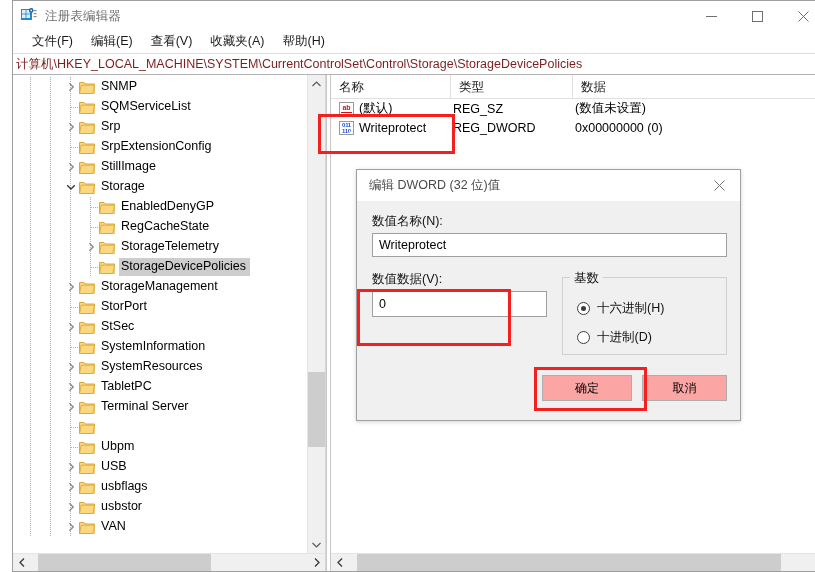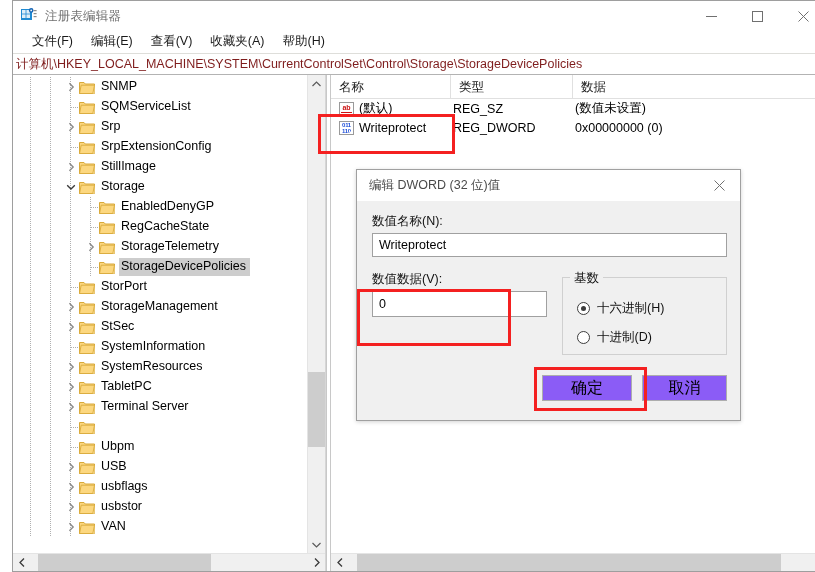--- a/index.html
+++ b/index.html
@@ -434,27 +434,27 @@
     content: "";
     position: absolute;
     left: 3px; top: 3px;
     width: 5px; height: 5px;
     border-radius: 50%;
     background: #3d3d3d;
   }
   .radio-row span { font-size: 12.5px; color: #111; }
   .btn {
     position: absolute;
-    background: #8b5cf6;
+    background: #fca5a5;
     border: 1px solid #adadad;
     box-sizing: border-box;
     display: flex;
     align-items: center;
     justify-content: center;
-    font-size: 16px;
+    font-size: 12px;
     color: #000;
     cursor: default;
   }
 
   
   .redbox {
     position: absolute;
     border: 3px solid #f42020;
     box-sizing: border-box;
     pointer-events: none;
@@ -675,46 +675,46 @@
                   <path d="M0.5 2.5 L5 2.5 L6.3 4 L15.5 4 L15.5 13.5 L0.5 13.5 Z" fill="#fcd77f" stroke="#d8a93a" stroke-width="1"></path>
                   <path d="M2.2 5.2 L15.5 5.2 L15.5 13.5 L2.2 13.5 Z" fill="#fde7af" stroke="none"></path>
                   <path d="M0.5 13.5 L2.2 5.2 L15.5 5.2 L13.8 13.5 Z" fill="#fcd77f" stroke="#d8a93a" stroke-width="0.9"></path>
                 </svg></div>
               <span class="label">StorageDevicePolicies</span>
             </div>
             <div class="tree-row">
               <div class="guide" style="left: 17px;"></div>
               <div class="guide" style="left: 37px;"></div>
               <div class="guide" style="left: 57px;"></div>
+              <div style="width: 50px; flex: 0 0 auto;"></div>
+              <div class="twisty">
+                <svg width="10" height="10" viewBox="0 0 10 10">
+                  <polyline points="3.4,1.2 7.2,5 3.4,8.8" fill="none" stroke="#8a8a8a" stroke-width="1.35"></polyline>
+                </svg>
+              </div>
+              <div class="folder"><svg width="16" height="14" viewBox="0 0 16 14">
+                  <path d="M0.5 2.5 L5 2.5 L6.3 4 L15.5 4 L15.5 13.5 L0.5 13.5 Z" fill="#fcd77f" stroke="#d8a93a" stroke-width="1"></path>
+                  <path d="M2.2 5.2 L15.5 5.2 L15.5 13.5 L2.2 13.5 Z" fill="#fde7af" stroke="none"></path>
+                  <path d="M0.5 13.5 L2.2 5.2 L15.5 5.2 L13.8 13.5 Z" fill="#fcd77f" stroke="#d8a93a" stroke-width="0.9"></path>
+                </svg></div>
+              <span class="label">StorageManagement</span>
+            </div>
+            <div class="tree-row">
+              <div class="guide" style="left: 17px;"></div>
+              <div class="guide" style="left: 37px;"></div>
+              <div class="guide" style="left: 57px;"></div>
               <div class="elbow" style="left: 58px;"></div>
               <div style="width: 50px; flex: 0 0 auto;"></div>
               <div class="twisty"></div>
               <div class="folder"><svg width="16" height="14" viewBox="0 0 16 14">
                   <path d="M0.5 2.5 L5 2.5 L6.3 4 L15.5 4 L15.5 13.5 L0.5 13.5 Z" fill="#fcd77f" stroke="#d8a93a" stroke-width="1"></path>
                   <path d="M2.2 5.2 L15.5 5.2 L15.5 13.5 L2.2 13.5 Z" fill="#fde7af" stroke="none"></path>
                   <path d="M0.5 13.5 L2.2 5.2 L15.5 5.2 L13.8 13.5 Z" fill="#fcd77f" stroke="#d8a93a" stroke-width="0.9"></path>
                 </svg></div>
               <span class="label">StorPort</span>
-            </div>
-            <div class="tree-row">
-              <div class="guide" style="left: 17px;"></div>
-              <div class="guide" style="left: 37px;"></div>
-              <div class="guide" style="left: 57px;"></div>
-              <div style="width: 50px; flex: 0 0 auto;"></div>
-              <div class="twisty">
-                <svg width="10" height="10" viewBox="0 0 10 10">
-                  <polyline points="3.4,1.2 7.2,5 3.4,8.8" fill="none" stroke="#8a8a8a" stroke-width="1.35"></polyline>
-                </svg>
-              </div>
-              <div class="folder"><svg width="16" height="14" viewBox="0 0 16 14">
-                  <path d="M0.5 2.5 L5 2.5 L6.3 4 L15.5 4 L15.5 13.5 L0.5 13.5 Z" fill="#fcd77f" stroke="#d8a93a" stroke-width="1"></path>
-                  <path d="M2.2 5.2 L15.5 5.2 L15.5 13.5 L2.2 13.5 Z" fill="#fde7af" stroke="none"></path>
-                  <path d="M0.5 13.5 L2.2 5.2 L15.5 5.2 L13.8 13.5 Z" fill="#fcd77f" stroke="#d8a93a" stroke-width="0.9"></path>
-                </svg></div>
-              <span class="label">StorageManagement</span>
             </div>
             <div class="tree-row">
               <div class="guide" style="left: 17px;"></div>
               <div class="guide" style="left: 37px;"></div>
               <div class="guide" style="left: 57px;"></div>
               <div style="width: 50px; flex: 0 0 auto;"></div>
               <div class="twisty">
                 <svg width="10" height="10" viewBox="0 0 10 10">
                   <polyline points="3.4,1.2 7.2,5 3.4,8.8" fill="none" stroke="#8a8a8a" stroke-width="1.35"></polyline>
                 </svg>

